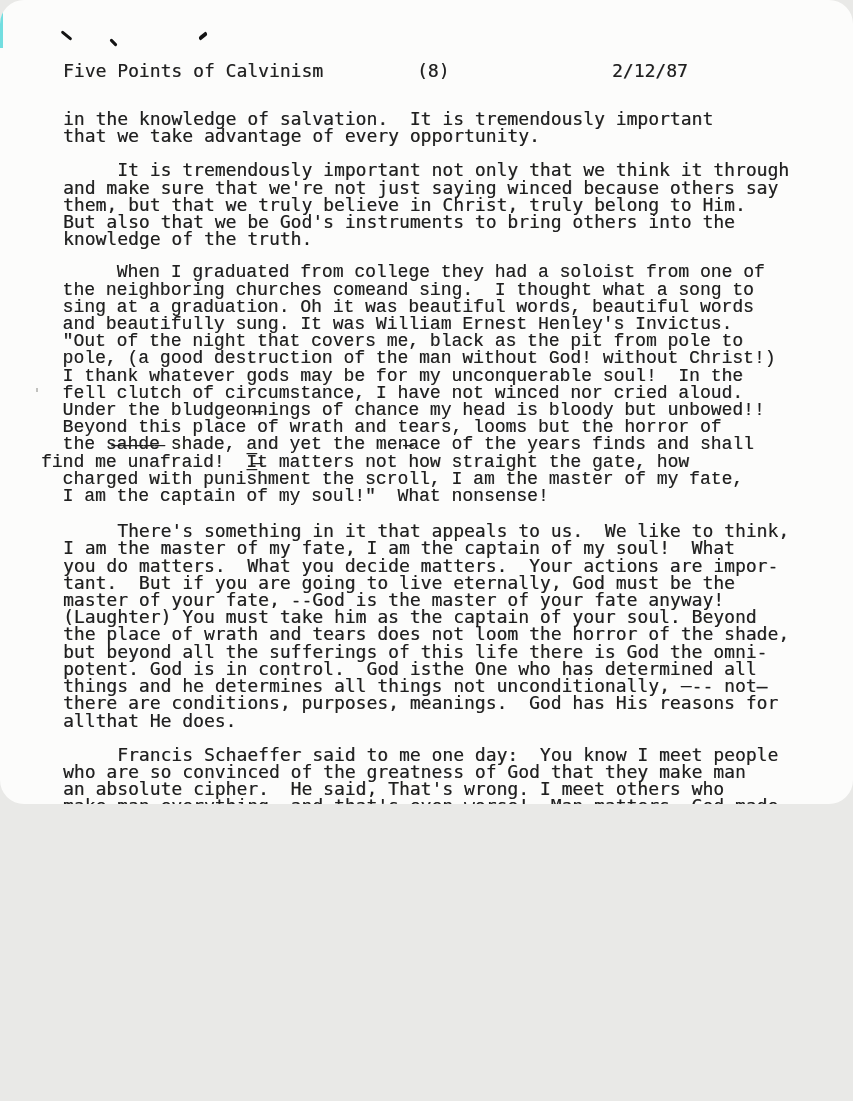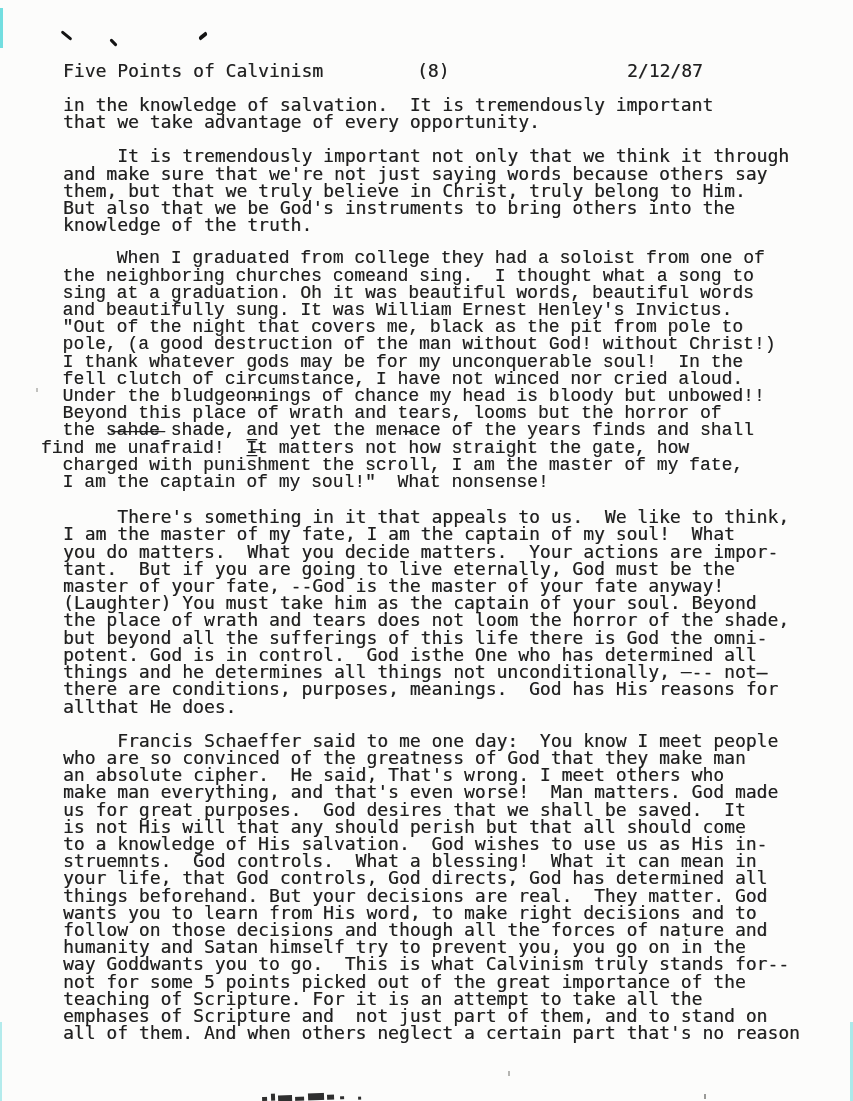--- a/index.html
+++ b/index.html
@@ -1,44 +1,45 @@
 <!DOCTYPE html>
 <html><head>
 <meta charset="utf-8">
 <style>
   html,body{margin:0;padding:0;background:#e9e9e7;}
   .page{
-    position:relative;width:853px;height:1101px;margin:0 auto;
+    position:relative;width:853px;height:804px;margin:0 auto;
     background:#fcfcfb;overflow:hidden;
     font-family:"DejaVu Sans Mono","Liberation Mono",monospace;
     color:#1f1f1f;
+    border-radius:24px;
   }
   
   .cyan-strip{position:absolute;background:#5ad8da;opacity:.85;}
   .cyan-top-left{left:0;top:8px;width:3px;height:40px;}
   .cyan-bottom-left{left:0;top:1022px;width:2px;height:79px;opacity:.45;}
   .cyan-bottom-right{left:850px;top:1022px;width:3px;height:79px;opacity:.5;}
   
   .ink-mark{position:absolute;background:#141414;border-radius:2px;}
   .ink-a{left:60px;top:34px;width:13px;height:3px;transform:rotate(40deg);}
   .ink-b{left:109px;top:41px;width:9px;height:3px;transform:rotate(46deg);}
   .ink-c{left:198px;top:34px;width:10px;height:4px;transform:rotate(-38deg);border-radius:3px 1px 3px 1px;}
   
   .doc-header{position:absolute;top:62px;left:0;width:100%;height:20px;
     font-size:18px;line-height:17px;}
   .doc-header span{position:absolute;white-space:pre;
     text-shadow:0.4px 0 0 rgba(25,25,25,0.55);}
   .hdr-title{left:63px;}
   .hdr-page{left:417px;}
-  .hdr-date{left:627px;}
+  .hdr-date{left:612px;}
   
   .doc-body{position:absolute;top:94px;left:0;width:853px;
     padding-left:63px;box-sizing:border-box;}
   .para{
-    margin:2px 0 17px 0;
+    margin:16px 0 17px 0;
     white-space:pre-wrap;
     font-size:18px;line-height:17.2px;
     text-shadow:0.4px 0 0 rgba(25,25,25,0.55);
   }
   .para.outdent{margin-left:-22px;font-family:Liberation Mono, monospace;}
   
   .smudge{position:absolute;left:262px;top:1090px;width:118px;height:11px;
     transform:rotate(-2deg);filter:blur(0.5px);}
   .smudge i{position:absolute;background:#2f2f2f;display:block;}
   .sm1{left:0;top:5px;width:5px;height:4px;}
@@ -71,21 +72,21 @@
   <header class="doc-header">
     <span class="hdr-title">Five Points of Calvinism</span>
     <span class="hdr-page">(8)</span>
     <span class="hdr-date">2/12/87</span>
   </header>
 
   <main class="doc-body">
     <p class="para">in the knowledge of salvation.  It is tremendously important
 that we take advantage of every opportunity.</p>
     <p class="para">     It is tremendously important not only that we think it through
-and make sure that we're not just saying words because others say
+and make sure that we're not just saying winced because others say
 them, but that we truly believe in Christ, truly belong to Him.
 But also that we be God's instruments to bring others into the
 knowledge of the truth.</p>
     <p class="para outdent">       When I graduated from college they had a soloist from one of
   the neighboring churches comeand sing.  I thought what a song to
   sing at a graduation. Oh it was beautiful words, beautiful words
   and beautifully sung. It was William Ernest Henley's Invictus.
   "Out of the night that covers me, black as the pit from pole to
   pole, (a good destruction of the man without God! without Christ!)
   I thank whatever gods may be for my unconquerable soul!  In the

